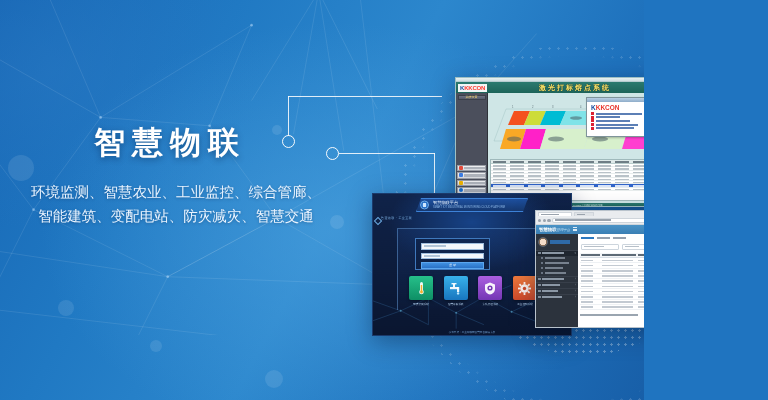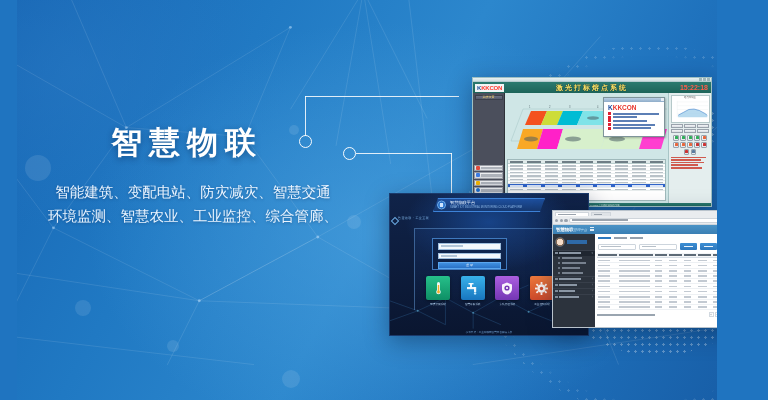--- a/index.html
+++ b/index.html
@@ -5,27 +5,26 @@
   * { box-sizing: border-box; margin: 0; padding: 0; }
   html, body { width: 768px; height: 400px; }
   body {
     font-family: "Liberation Sans", sans-serif;
     overflow: hidden;
     position: relative;
     background: #1f74c0;
   }
   #banner {
     position: absolute; inset: 0;
-    width: 700px; height: 400px;
+    width: 644px; height: 400px;
     overflow: hidden;
     background:
       radial-gradient(ellipse 420px 300px at 52% 58%, rgba(80,165,225,0.55) 0%, rgba(80,165,225,0) 70%),
       radial-gradient(ellipse 300px 220px at 8% 18%, rgba(40,120,195,0.55) 0%, rgba(40,120,195,0) 72%),
       linear-gradient(118deg, #1766b4 0%, #2079c3 28%, #2c87cd 52%, #1f72bd 76%, #185fa8 100%);
-    margin-left: 17px;
   }
   
   .bgsvg { position: absolute; inset: 0; }
   .sphere {
     position: absolute; right: -70px; top: 96px;
     width: 260px; height: 260px; border-radius: 50%;
     background-image: radial-gradient(rgba(255,255,255,0.55) 1.05px, transparent 1.15px);
     background-size: 7px 7px;
     opacity: 0.55;
     -webkit-mask-image: radial-gradient(circle at 50% 50%, transparent 0 54%, #000 56%, #000 100%);
@@ -377,22 +376,22 @@
     <div class="ring" style="left:0;top:39px;"></div>
   </div>
   <div class="conn" style="left:326px;top:147px;width:110px;height:120px;">
     <div class="ring" style="left:0;top:0;"></div>
     <div class="hline" style="left:13px;top:6px;width:96px;"></div>
     <div class="vline" style="left:108px;top:6px;height:108px;"></div>
   </div>
 
   <div class="headline">智慧物联</div>
   <div class="subhead">
+    <div>环境监测、智慧农业、工业监控、综合管廊、</div>
     <div>智能建筑、变配电站、防灾减灾、智慧交通</div>
-    <div>环境监测、智慧农业、工业监控、综合管廊、</div>
   </div>
 
   <div class="shot" id="shot-laser">
     <div class="winbar">
       <i></i>
       <i></i>
       <i></i>
     </div>
     <div class="topbar">
       <div class="brand"><b>K</b><span>KKCON</span></div>

